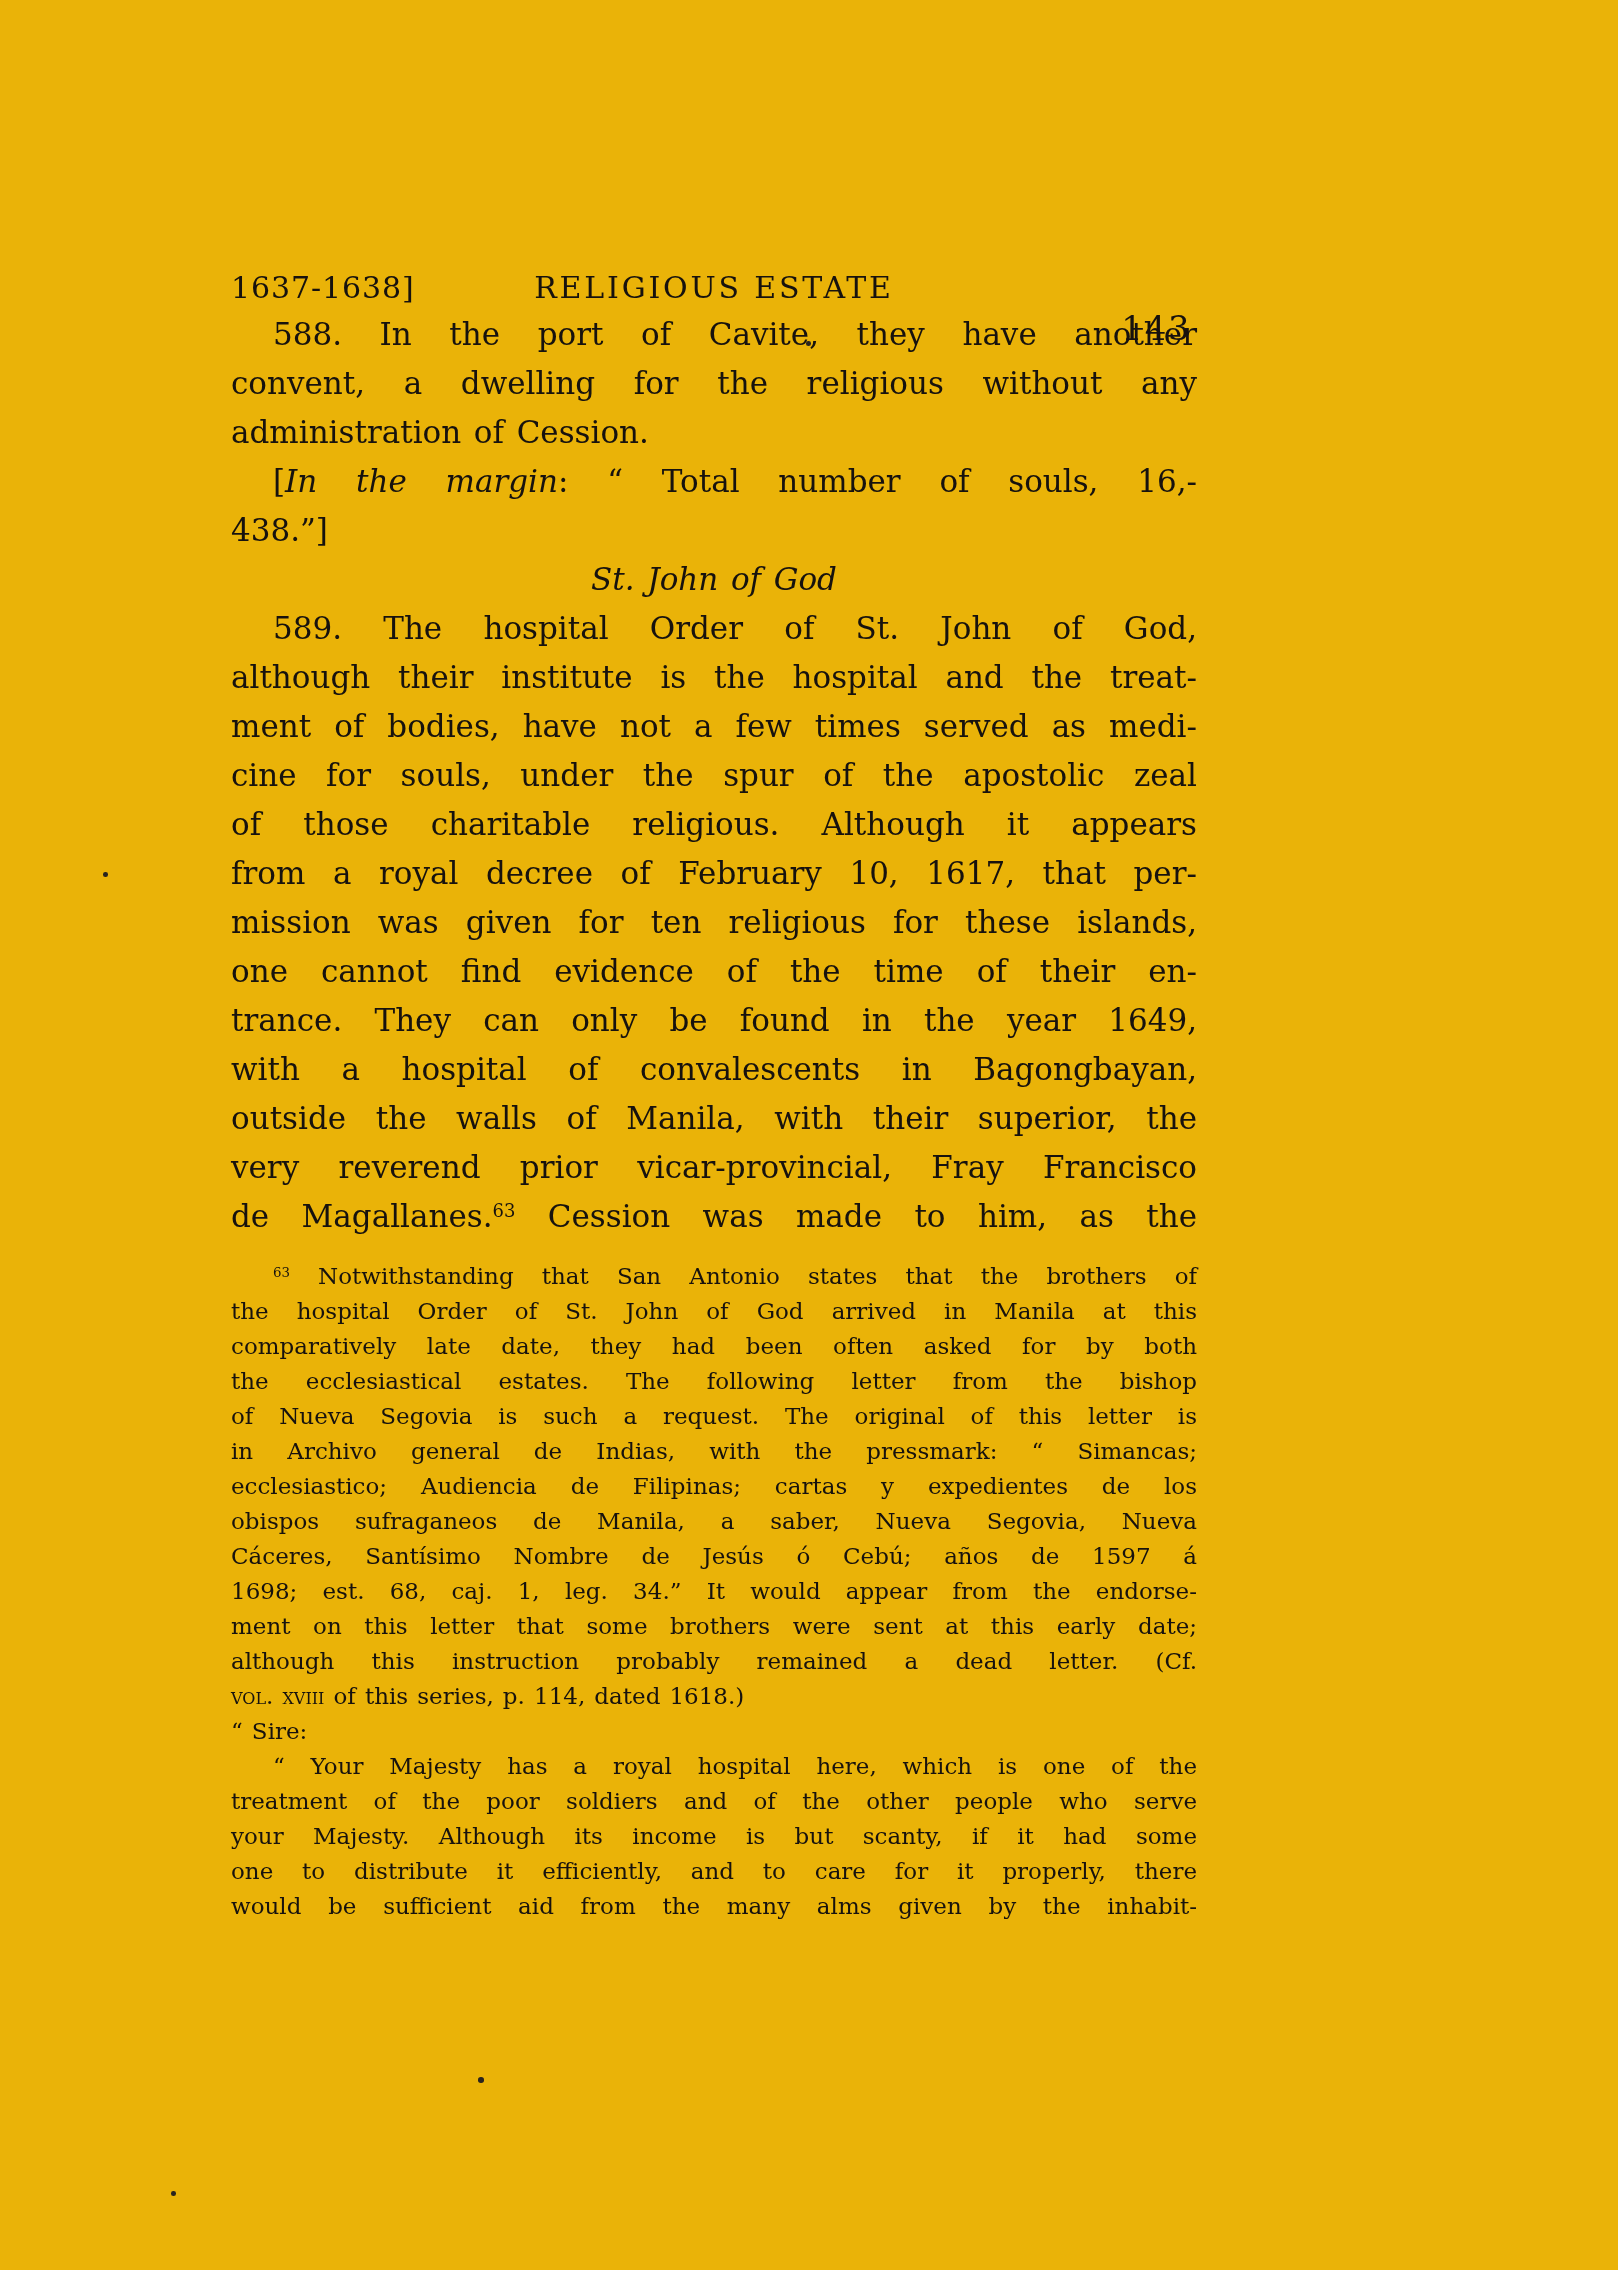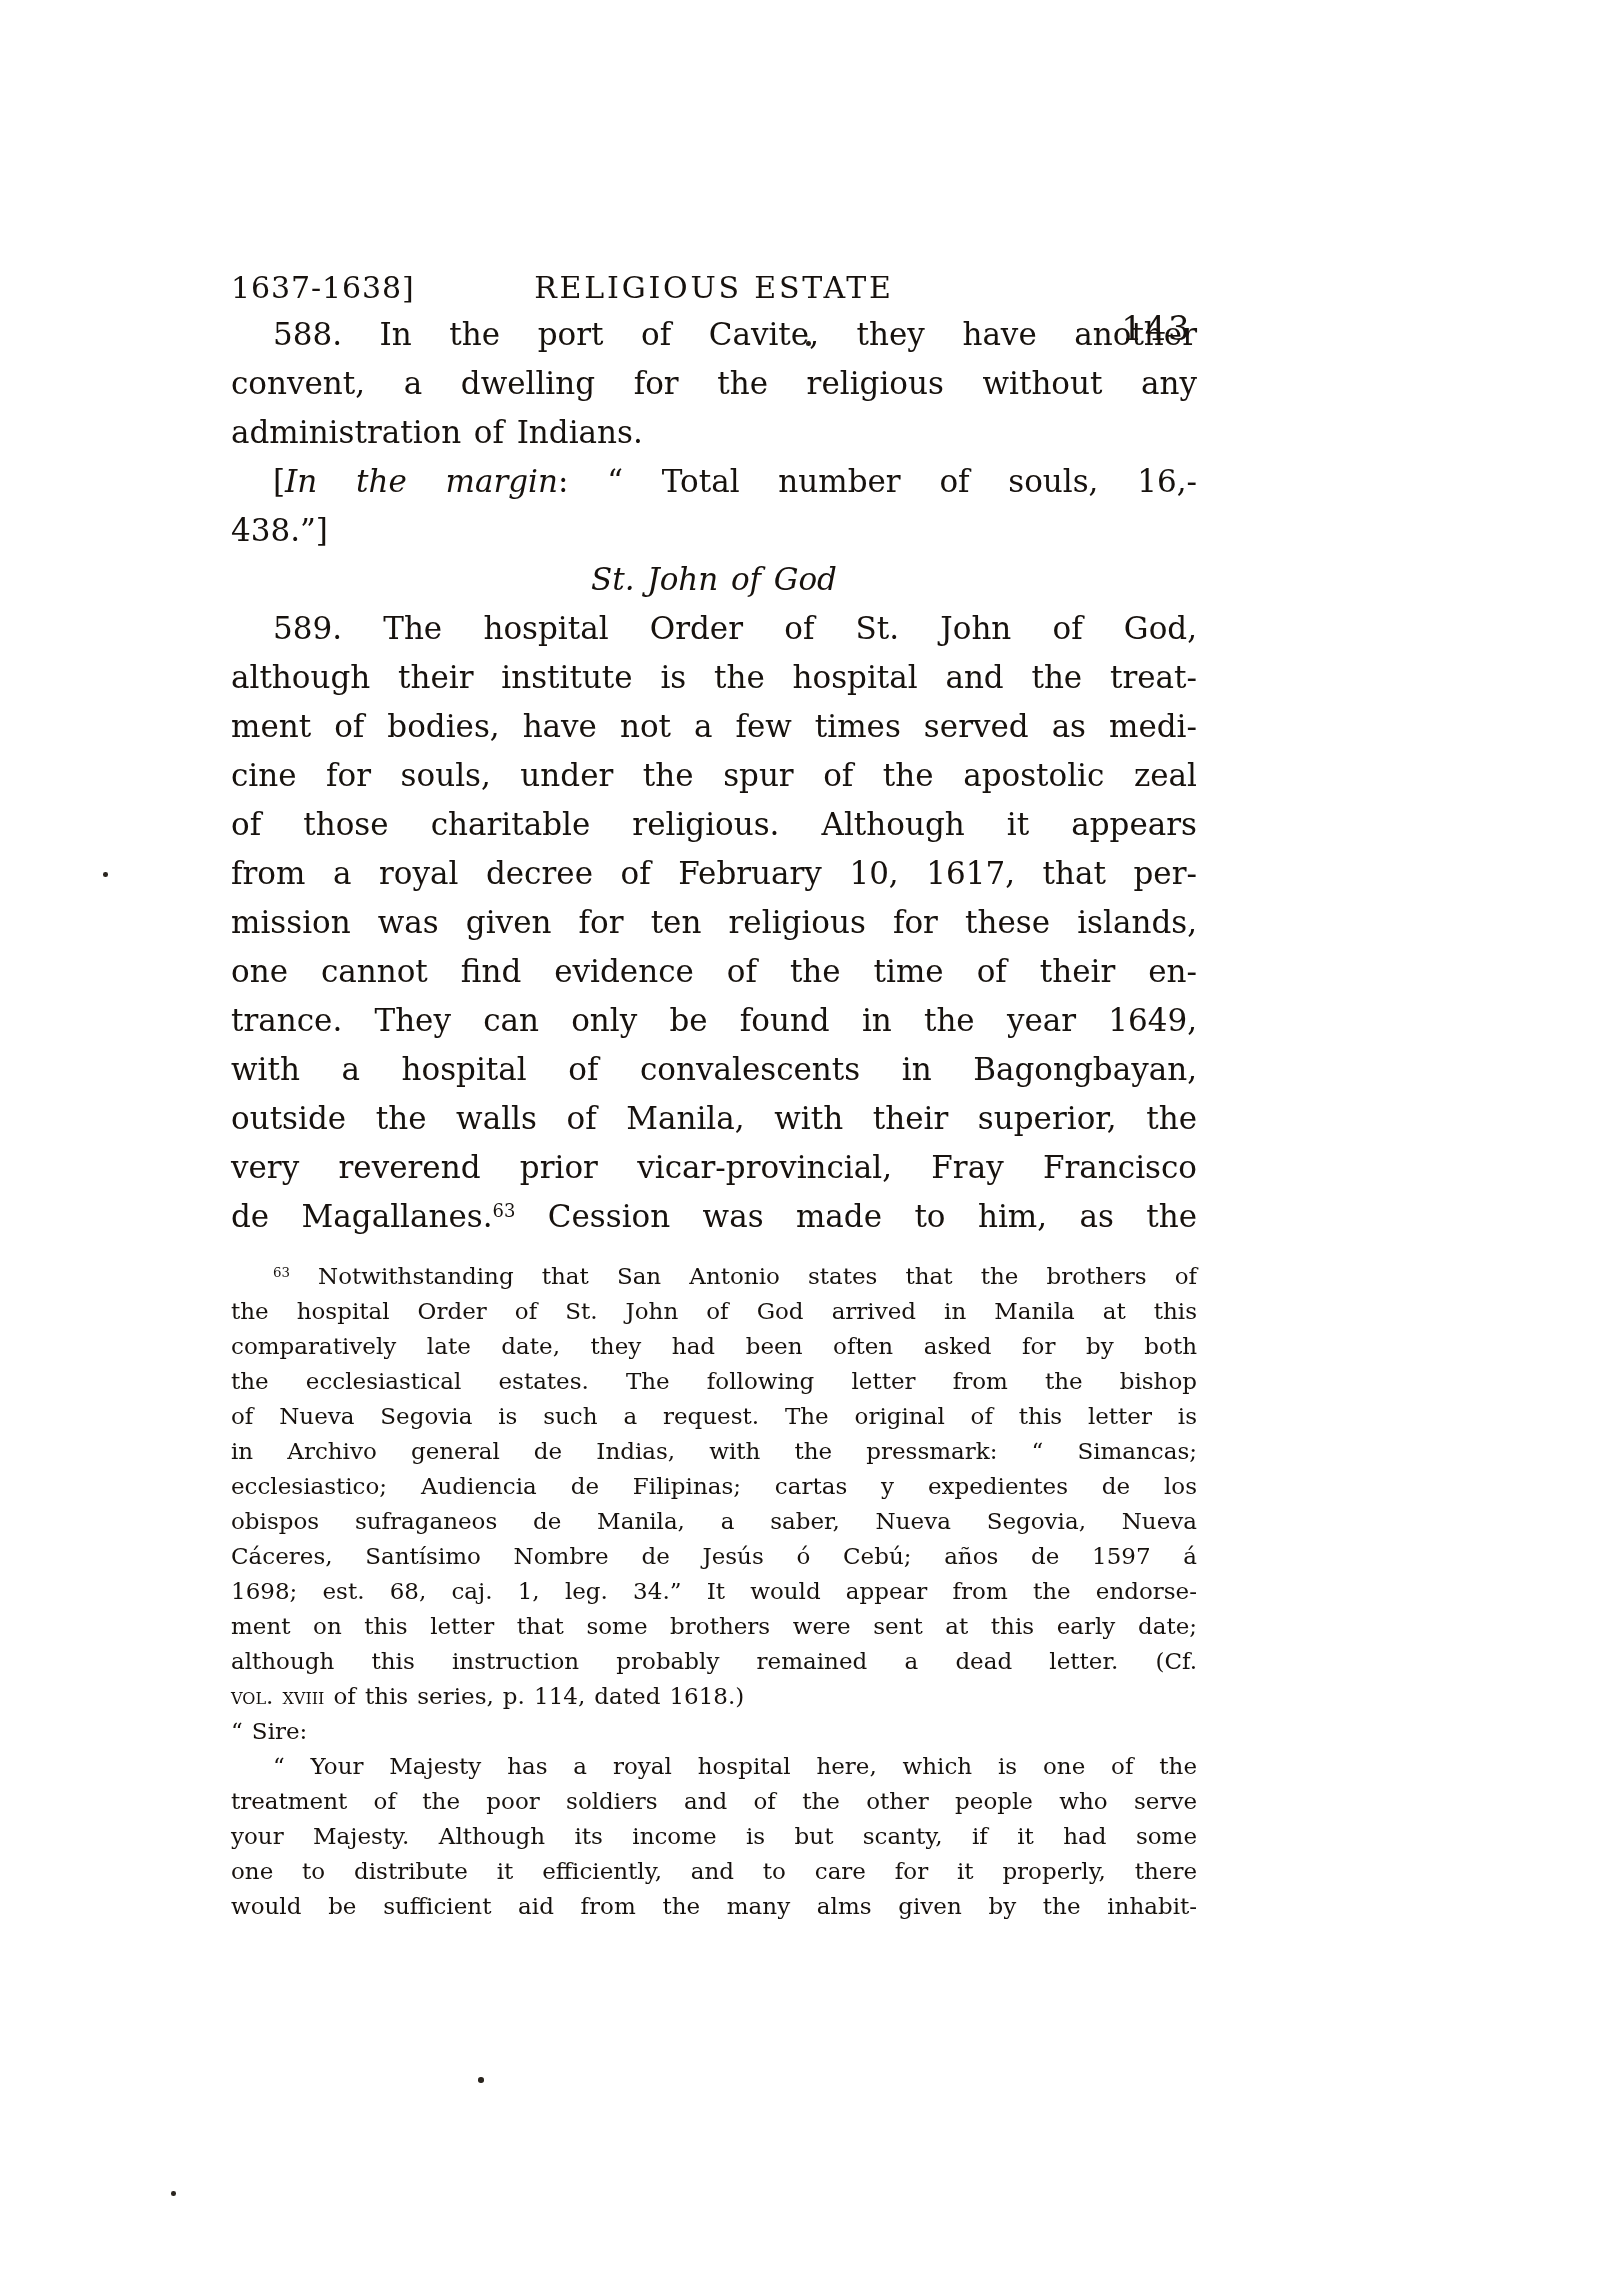--- a/index.html
+++ b/index.html
@@ -1,20 +1,20 @@
 <!DOCTYPE html>
 <html style="font-size:14.7px"><head>
 <meta charset="utf-8">
 <style>
   html,body{margin:0;padding:0;background:#e8e8e6;}
   .page{
     position:relative;
     width:1618px;height:2271px;
     margin:0 auto;
-    background:#ffffff;
+    background:#eab308;
     color:#17120e;
     font-family:"DejaVu Serif","Liberation Serif",serif;
     overflow:hidden;
   }
   .column{
     position:absolute;
     left:231px;top:266px;
     width:966px;
   }
   .running-head{
@@ -55,21 +55,21 @@
 
     <div class="running-head">
       <span class="rh-left">1637-1638]</span>
       <span class="rh-center">RELIGIOUS ESTATE</span>
       <span class="rh-right">143</span>
     </div>
 
     <div class="body-text">
         <div class="line j ind"><span>588. In the port of Cavite, they have another</span></div>
         <div class="line j"><span>convent, a dwelling for the religious without any</span></div>
-        <div class="line"><span>administration of Indians.</span></div>
+        <div class="line"><span>administration of Cession.</span></div>
         <div class="line j ind"><span>[</span><span class="it">In the margin</span><span>: “ Total number of souls, 16,-</span></div>
         <div class="line"><span>438.”]</span></div>
         <div class="line ctr"><span class="it">St. John of God</span></div>
         <div class="line j ind"><span>589. The hospital Order of St. John of God,</span></div>
         <div class="line j"><span>although their institute is the hospital and the treat-</span></div>
         <div class="line j"><span>ment of bodies, have not a few times served as medi-</span></div>
         <div class="line j"><span>cine for souls, under the spur of the apostolic zeal</span></div>
         <div class="line j"><span>of those charitable religious. Although it appears</span></div>
         <div class="line j"><span>from a royal decree of February 10, 1617, that per-</span></div>
         <div class="line j"><span>mission was given for ten religious for these islands,</span></div>

